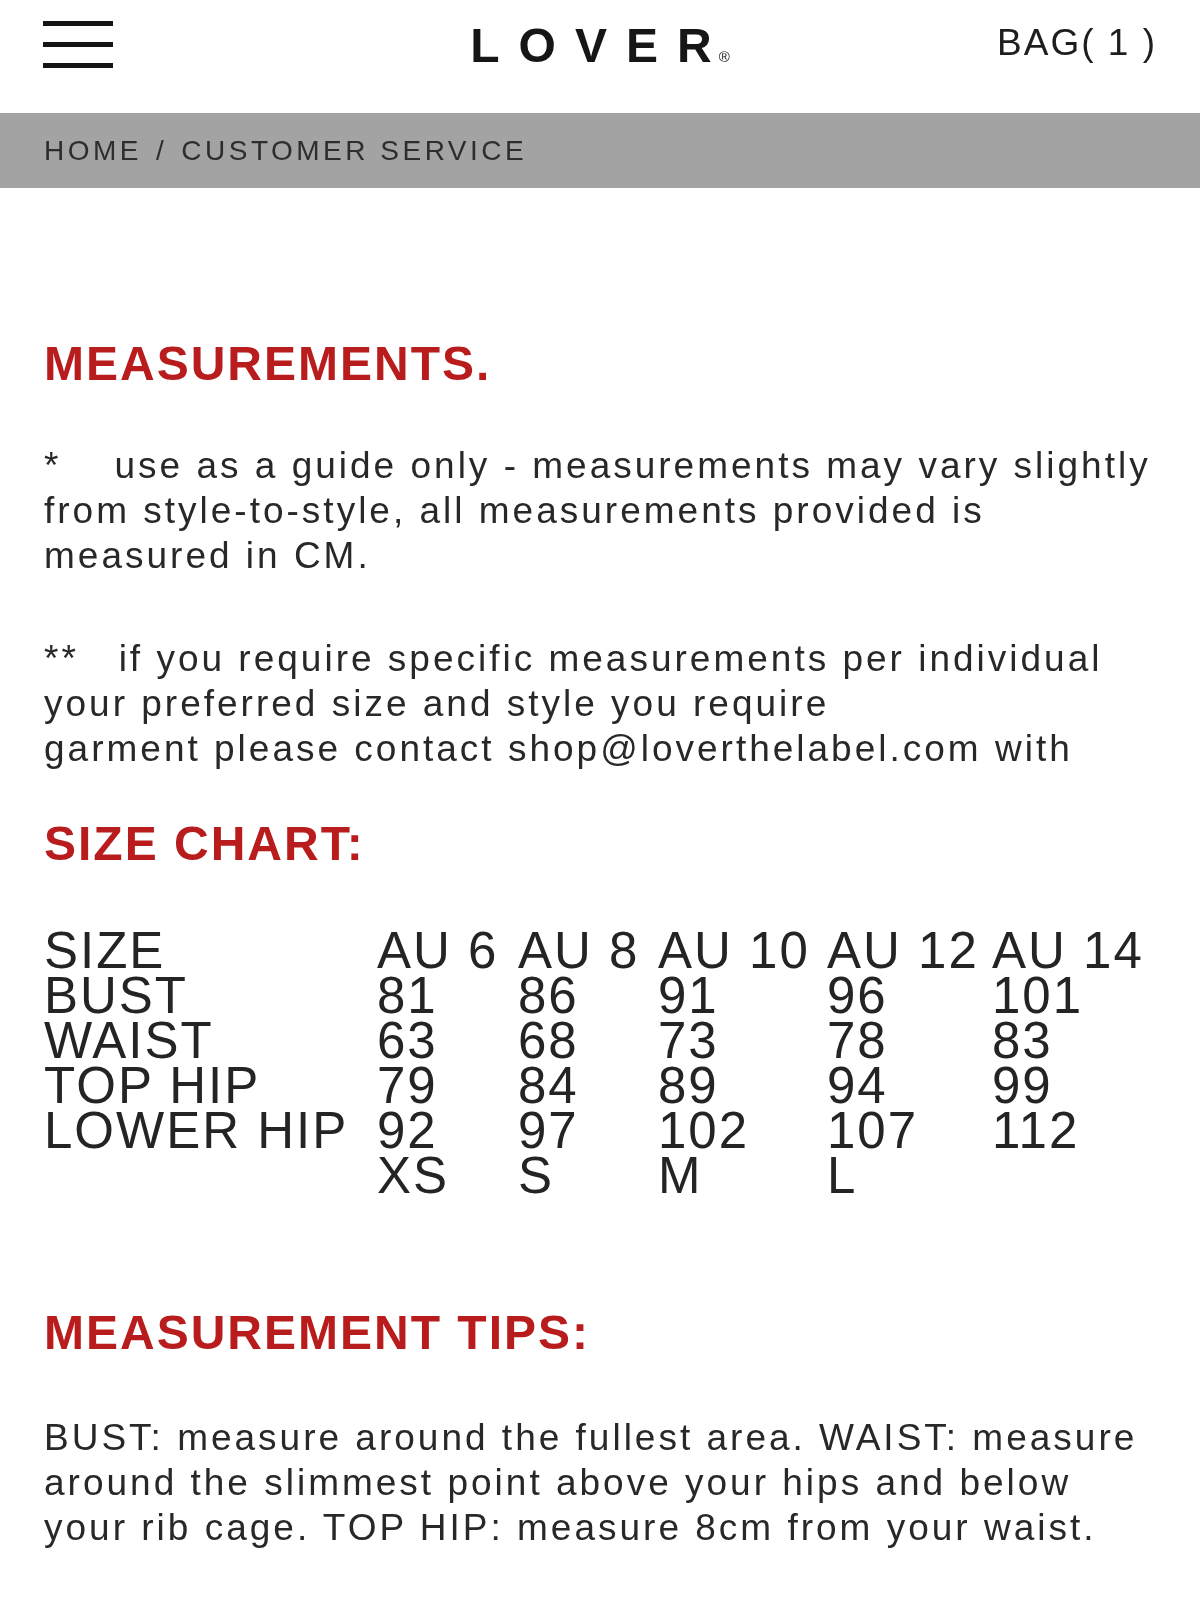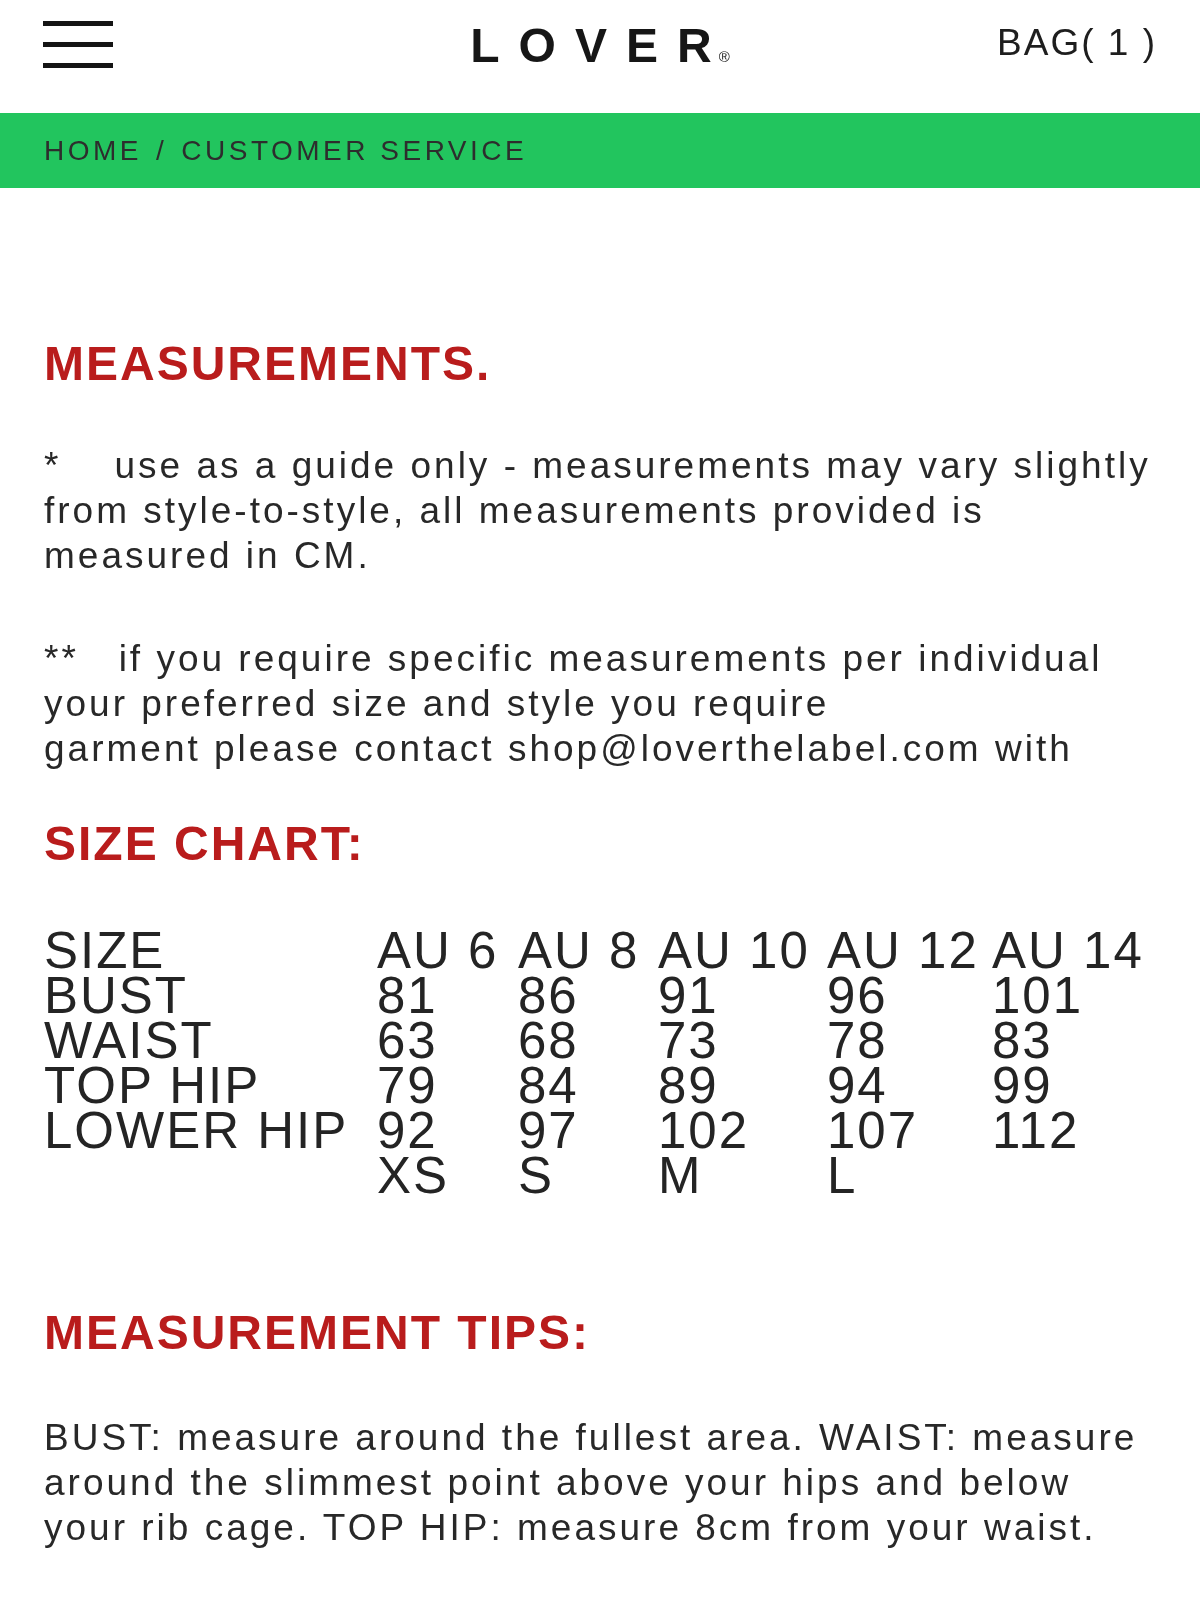--- a/index.html
+++ b/index.html
@@ -65,21 +65,21 @@
     font-weight: 400;
     letter-spacing: 2px;
     color: #1e1e1e;
     white-space: pre;
     cursor: pointer;
   }
 
   
   .breadcrumb-bar {
     height: 75px;
-    background: #22c55e;
+    background: #a3a3a3;
     display: flex;
     align-items: center;
     padding-left: 44px;
     font-size: 28px;
     font-weight: 300;
     letter-spacing: 3.5px;
     color: #2d2d2d;
   }
   .breadcrumb-bar .sep { margin: 0 14px; }
   .breadcrumb-bar a { color: inherit; text-decoration: none; cursor: pointer; }

